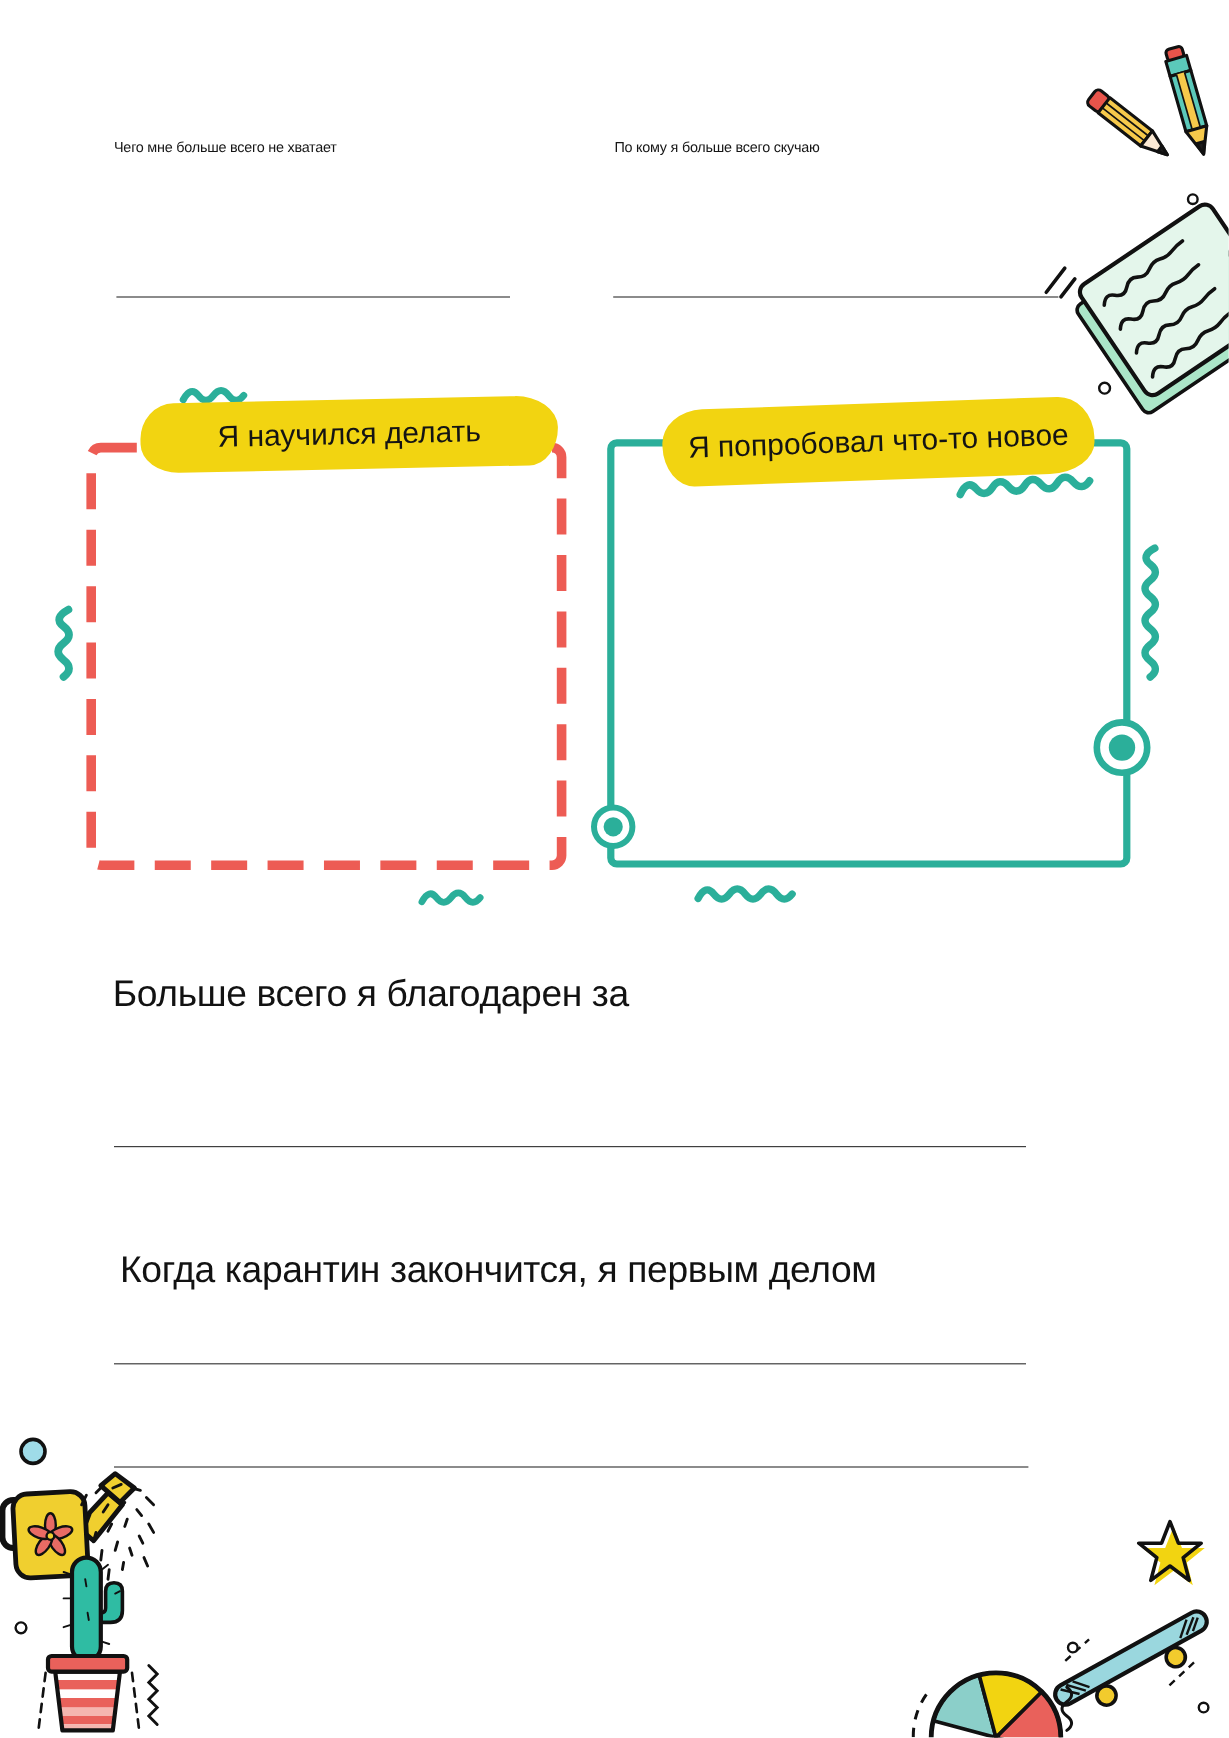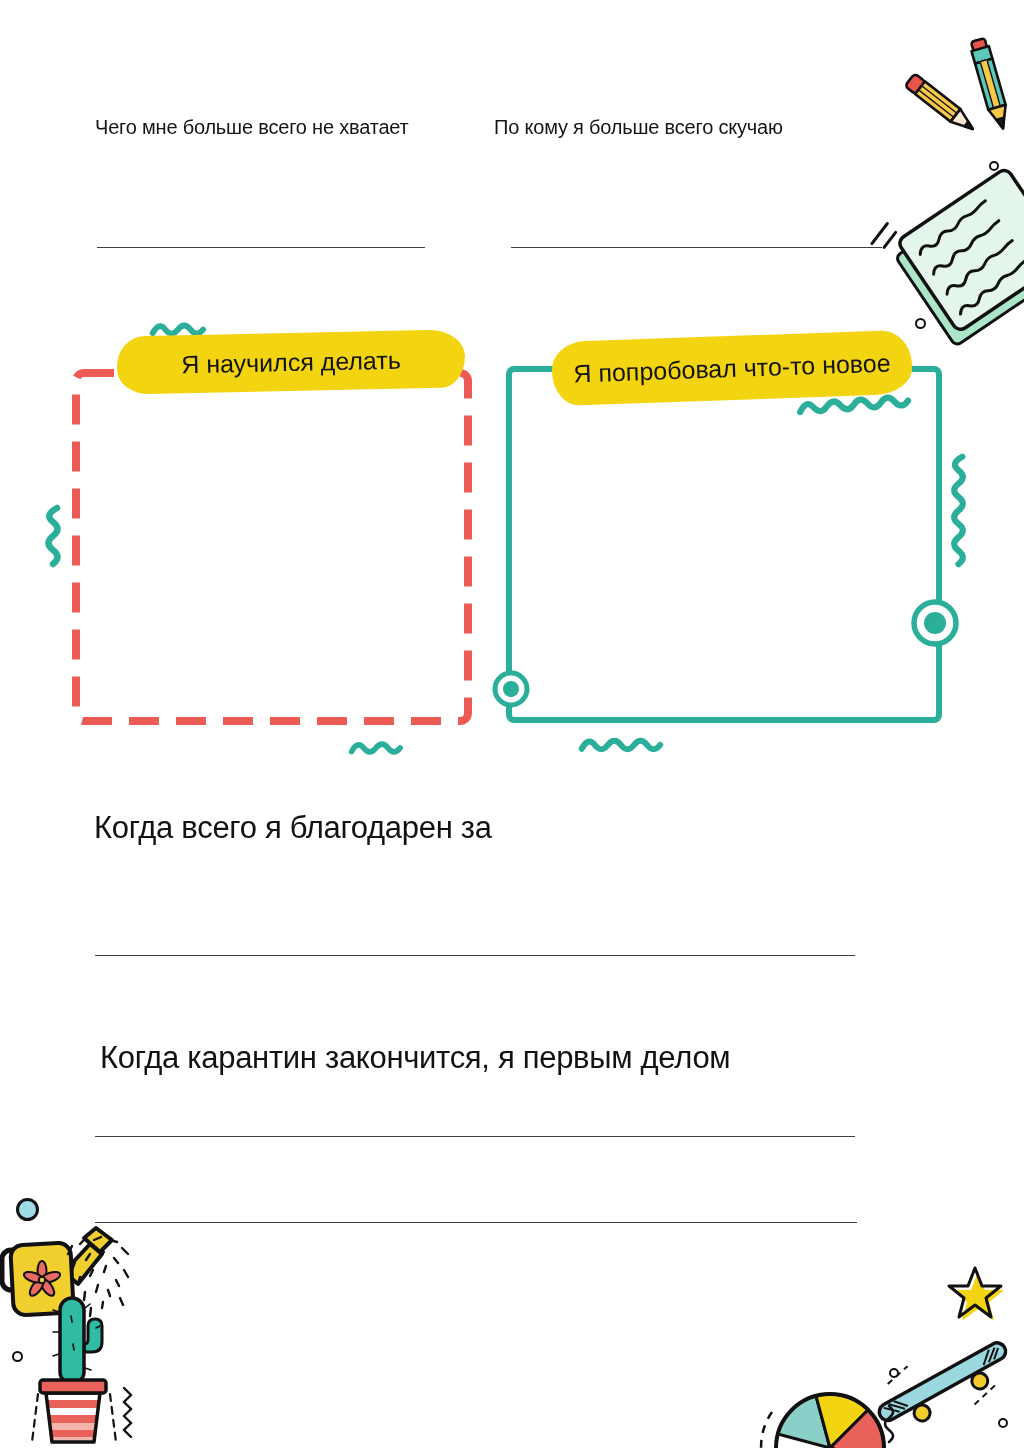--- a/index.html
+++ b/index.html
@@ -1,37 +1,37 @@
 <!DOCTYPE html>
 <html><head>
 <meta charset="utf-8">
 <style>
   html,body{margin:0;padding:0;background:#fff;}
   .page{position:relative;width:1024px;height:1448px;background:#fff;overflow:hidden;
         font-family:"Liberation Sans","DejaVu Sans",sans-serif;color:#111;}
   .abs{position:absolute;}
-  .prompt-sm{font-size:20px;letter-spacing:-0.2px;color:#161616;white-space:nowrap;}
+  .prompt-sm{font-size:12px;letter-spacing:-0.2px;color:#161616;white-space:nowrap;}
   .prompt-lg{font-size:31px;letter-spacing:-0.3px;color:#121212;white-space:nowrap;}
   .wline{border-top:1.8px solid #3f3f3f;height:0;}
   .blob{background:#F2D411;display:flex;align-items:center;justify-content:center;
         font-size:25px;color:#141414;z-index:5;}
   .blob-l{border-radius:30px 38px 26px 34px / 32px 28px 34px 26px;transform:rotate(-1.2deg);}
   .blob-r{border-radius:34px 30px 38px 26px / 28px 34px 26px 34px;transform:rotate(-2deg);}
   .sq path{fill:none;stroke:#2BAF9A;stroke-width:6.5;stroke-linecap:round;}
   svg{overflow:visible;display:block;}
   .ring{border:2.6px solid #111;border-radius:50%;background:#fff;}
   .dot-blue{width:17px;height:17px;border:3px solid #111;border-radius:50%;background:#9FDCE8;}
 </style>
 </head>
 <body>
 
 <div class="page">
 
   <div class="abs prompt-sm" style="left:95px;top:116px;">Чего мне больше всего не хватает</div>
-  <div class="abs prompt-sm" style="left:494px;top:116px;">По кому я больше всего скучаю</div>
+  <div class="abs prompt-sm" style="left:512px;top:116px;">По кому я больше всего скучаю</div>
 
   <div class="abs wline" style="left:97px;top:247px;width:328px;"></div>
   <div class="abs wline" style="left:511px;top:247px;width:371px;"></div>
 
   <svg class="abs" style="left:68px;top:363px;" width="410" height="370">
     <rect x="8" y="10" width="392" height="348" rx="8" fill="none" stroke="#ED5C54" stroke-width="8" stroke-dasharray="30 17"></rect>
   </svg>
 
   <svg class="abs" style="left:500px;top:360px;" width="448" height="368">
     <rect x="9" y="9" width="430" height="351" rx="5" fill="none" stroke="#2BAF9A" stroke-width="6"></rect>
@@ -65,21 +65,21 @@
   <svg class="abs sq" style="left:944px;top:452px;" width="29" height="115" viewBox="0 0 30 120">
     <path d="M19,5 q-13,7 -4,14 t0,14 t0,14 t0,14 t0,14 t0,14 t0,14 t0,14"></path>
   </svg>
   <svg class="abs sq" style="left:347px;top:735px;" width="56" height="26" viewBox="0 0 64 30">
     <path d="M5,19 q7,-13 14,-4 t14,0 t14,0 t14,0"></path>
   </svg>
   <svg class="abs sq" style="left:575px;top:731px;" width="90" height="28" viewBox="0 0 92 30">
     <path d="M5,19 q7,-13 14,-4 t14,0 t14,0 t14,0 t14,0 t14,0"></path>
   </svg>
 
-  <div class="abs prompt-lg" style="left:94px;top:810px;">Когда всего я благодарен за</div>
+  <div class="abs prompt-lg" style="left:94px;top:810px;">Больше всего я благодарен за</div>
   <div class="abs wline" style="left:95px;top:955px;width:760px;"></div>
 
   <div class="abs prompt-lg" style="left:100px;top:1040px;">Когда карантин закончится, я первым делом</div>
   <div class="abs wline" style="left:95px;top:1136px;width:760px;"></div>
   <div class="abs wline" style="left:95px;top:1222px;width:762px;"></div>
 
   <svg class="abs" style="left:880px;top:20px;" width="144" height="132">
     <g transform="translate(66,88) rotate(-52)" stroke="#111" stroke-width="2.6" stroke-linejoin="round">
       <rect x="-8" y="-46" width="16" height="14" rx="4" fill="#E8544B"></rect>
       <rect x="-8" y="-33" width="16" height="45" fill="#F6C94B"></rect>

